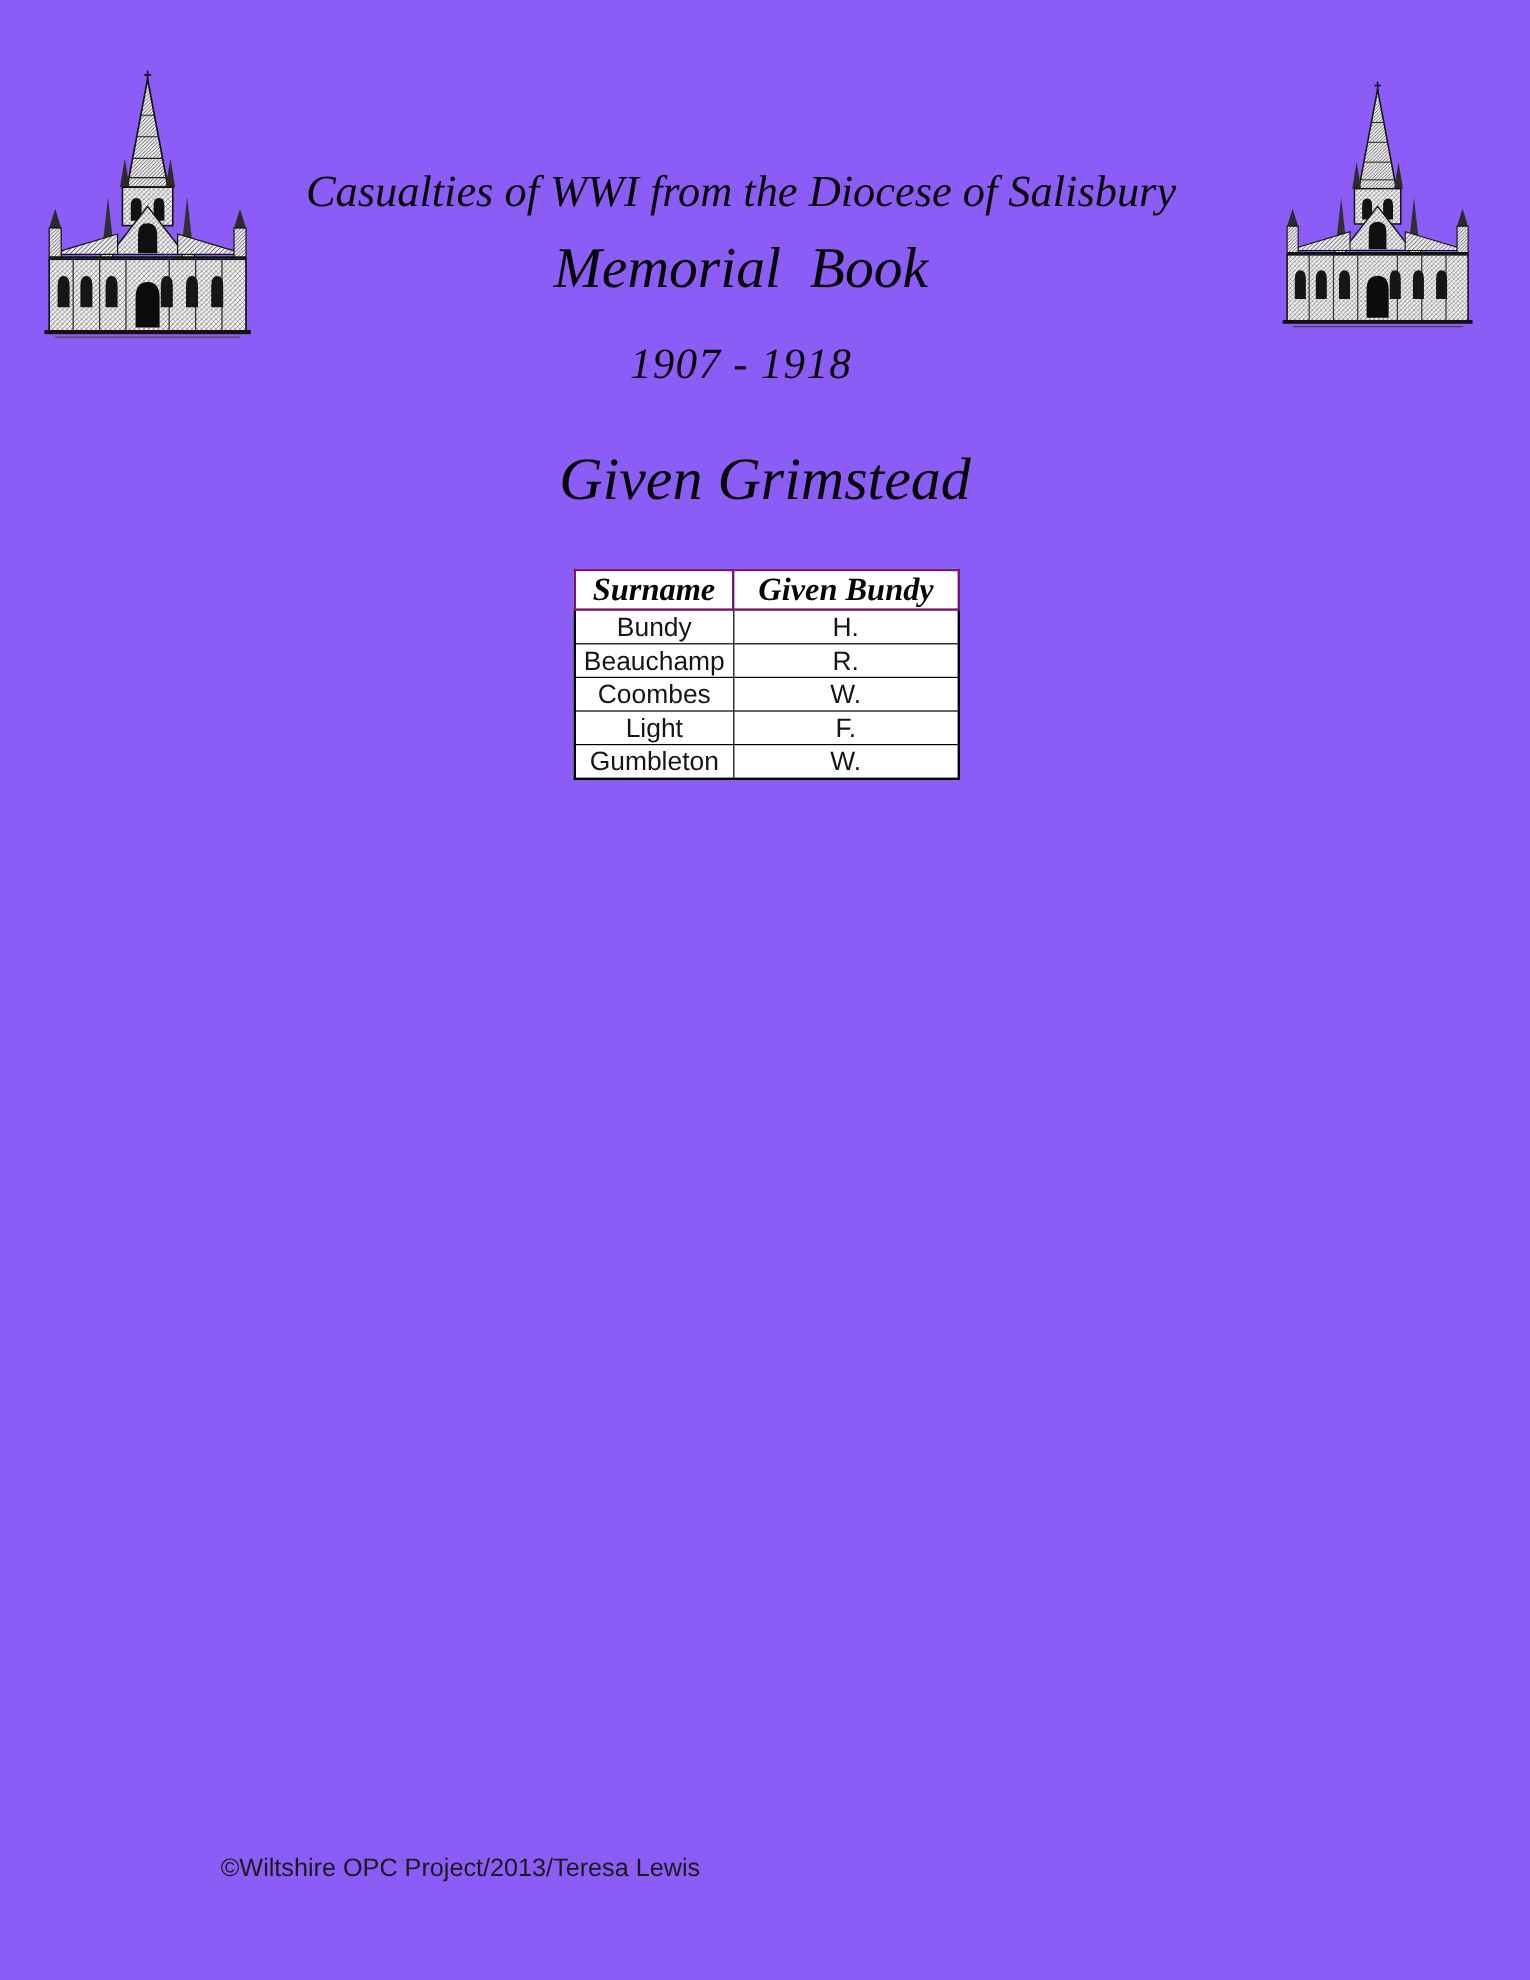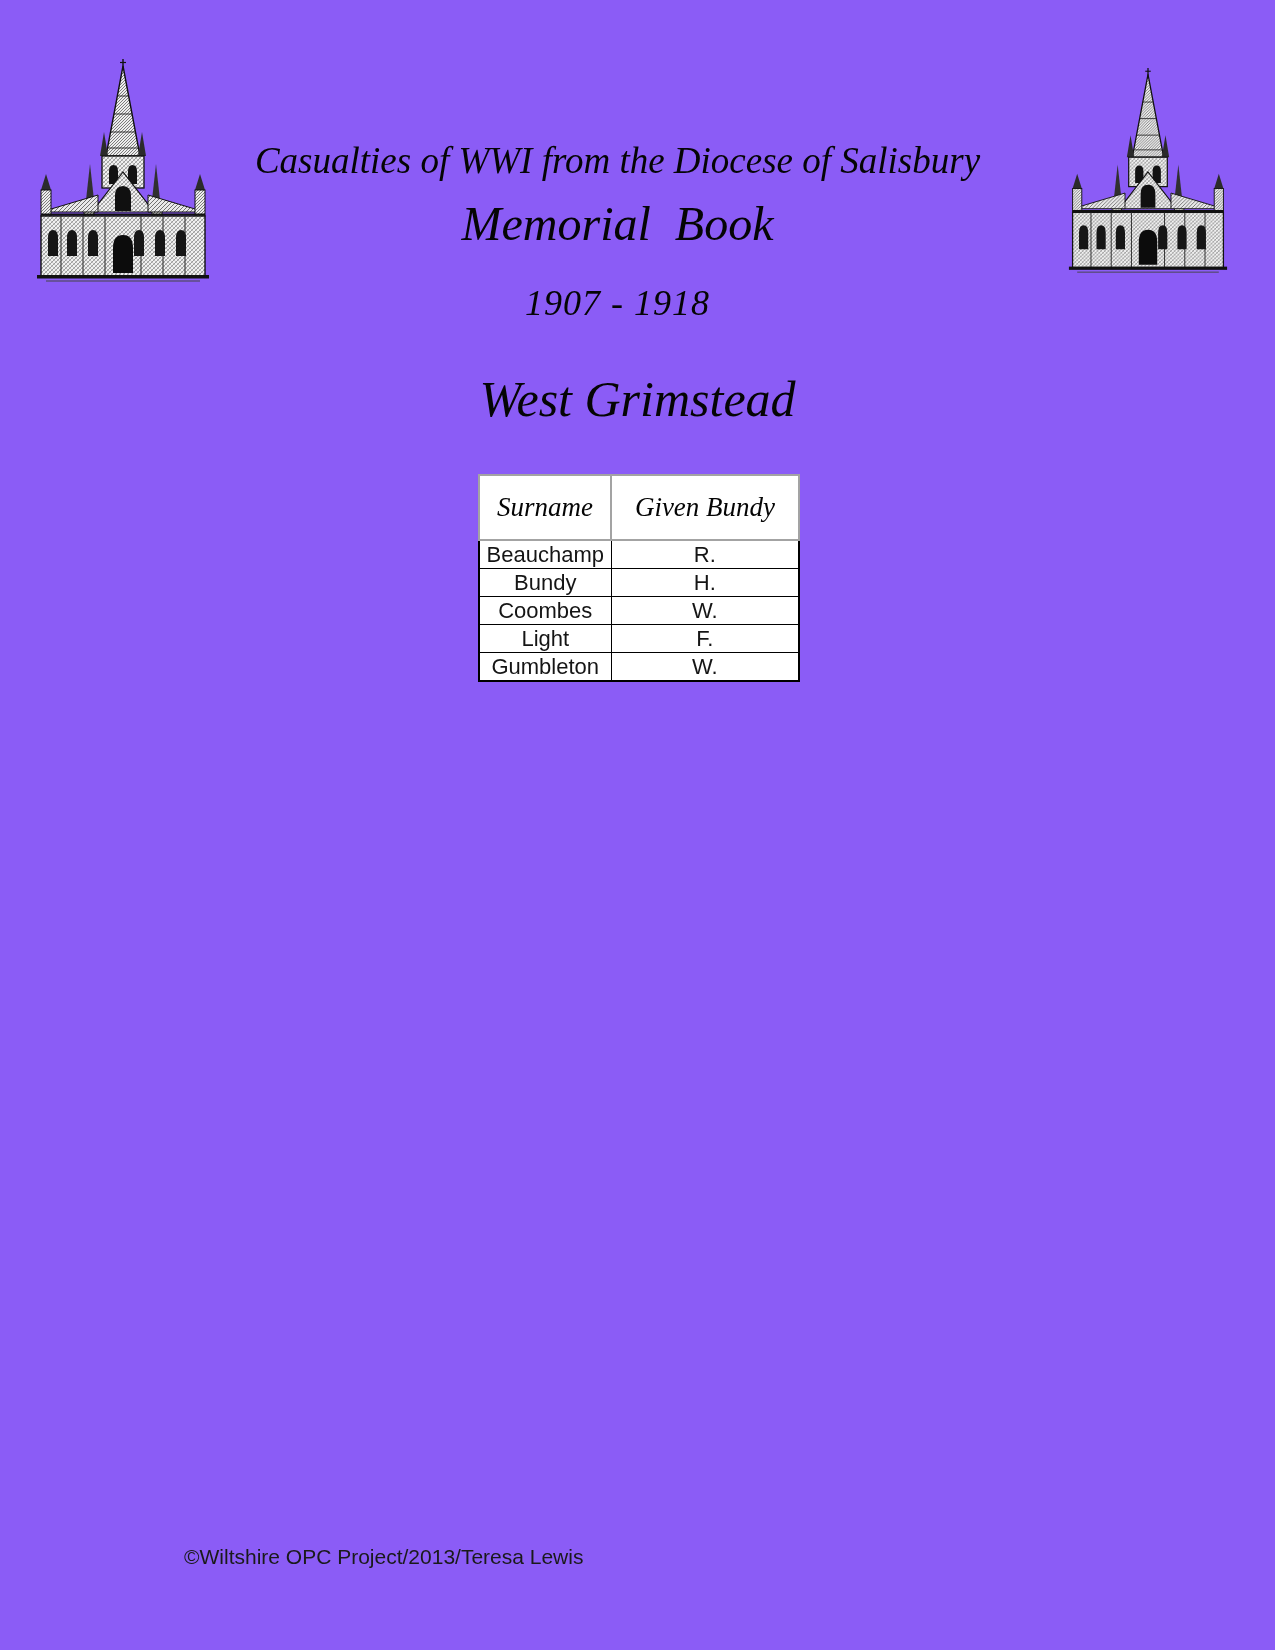--- a/index.html
+++ b/index.html
@@ -39,27 +39,27 @@
 
   
   table.roll{
     position:absolute;
     left:478px; top:474px;
     border-collapse:collapse;
     border:2.5px solid #000;
     background:#fff;
   }
   table.roll th{
-    border:2px solid #a3a3a3;
+    border:2px solid #701a75;
     font-family:"Liberation Serif", serif;
     font-style:italic;
-    font-weight:400;
+    font-weight:700;
     font-size:27px;
     height:29px;
-    padding:16px 10px;
+    padding:0 10px;
     text-align:center;
     color:#050505;
   }
   table.roll td{
     border:1.5px solid #000;
     font-family:"Liberation Sans", sans-serif;
     font-size:22px;
     height:27px;
     padding:0 6px;
     text-align:center;
@@ -167,43 +167,43 @@
   <svg class="cathedral cathedral-right" viewBox="0 0 174 226">
     <use href="#cathedral-engraving"></use>
   </svg>
 
   <h1 class="heading title-main">Casualties of WWI from the Diocese of Salisbury</h1>
 
   <h2 class="heading title-sub">Memorial  Book</h2>
 
   <h2 class="heading title-years">1907 - 1918</h2>
 
-  <h2 class="parish">West Grimstead</h2>
+  <h2 class="parish">Given Grimstead</h2>
 
   <table class="roll">
     <colgroup>
       <col class="col-surname">
       <col class="col-given">
     </colgroup>
     <thead>
       <tr>
         <th>Surname</th>
         <th>Given Bundy</th>
       </tr>
     </thead>
     <tbody>
       <tr>
+        <td>Bundy</td>
+        <td>H.</td>
+      </tr>
+      <tr>
         <td>Beauchamp</td>
         <td>R.</td>
       </tr>
       <tr>
-        <td>Bundy</td>
-        <td>H.</td>
-      </tr>
-      <tr>
         <td>Coombes</td>
         <td>W.</td>
       </tr>
       <tr>
         <td>Light</td>
         <td>F.</td>
       </tr>
       <tr>
         <td>Gumbleton</td>
         <td>W.</td>

